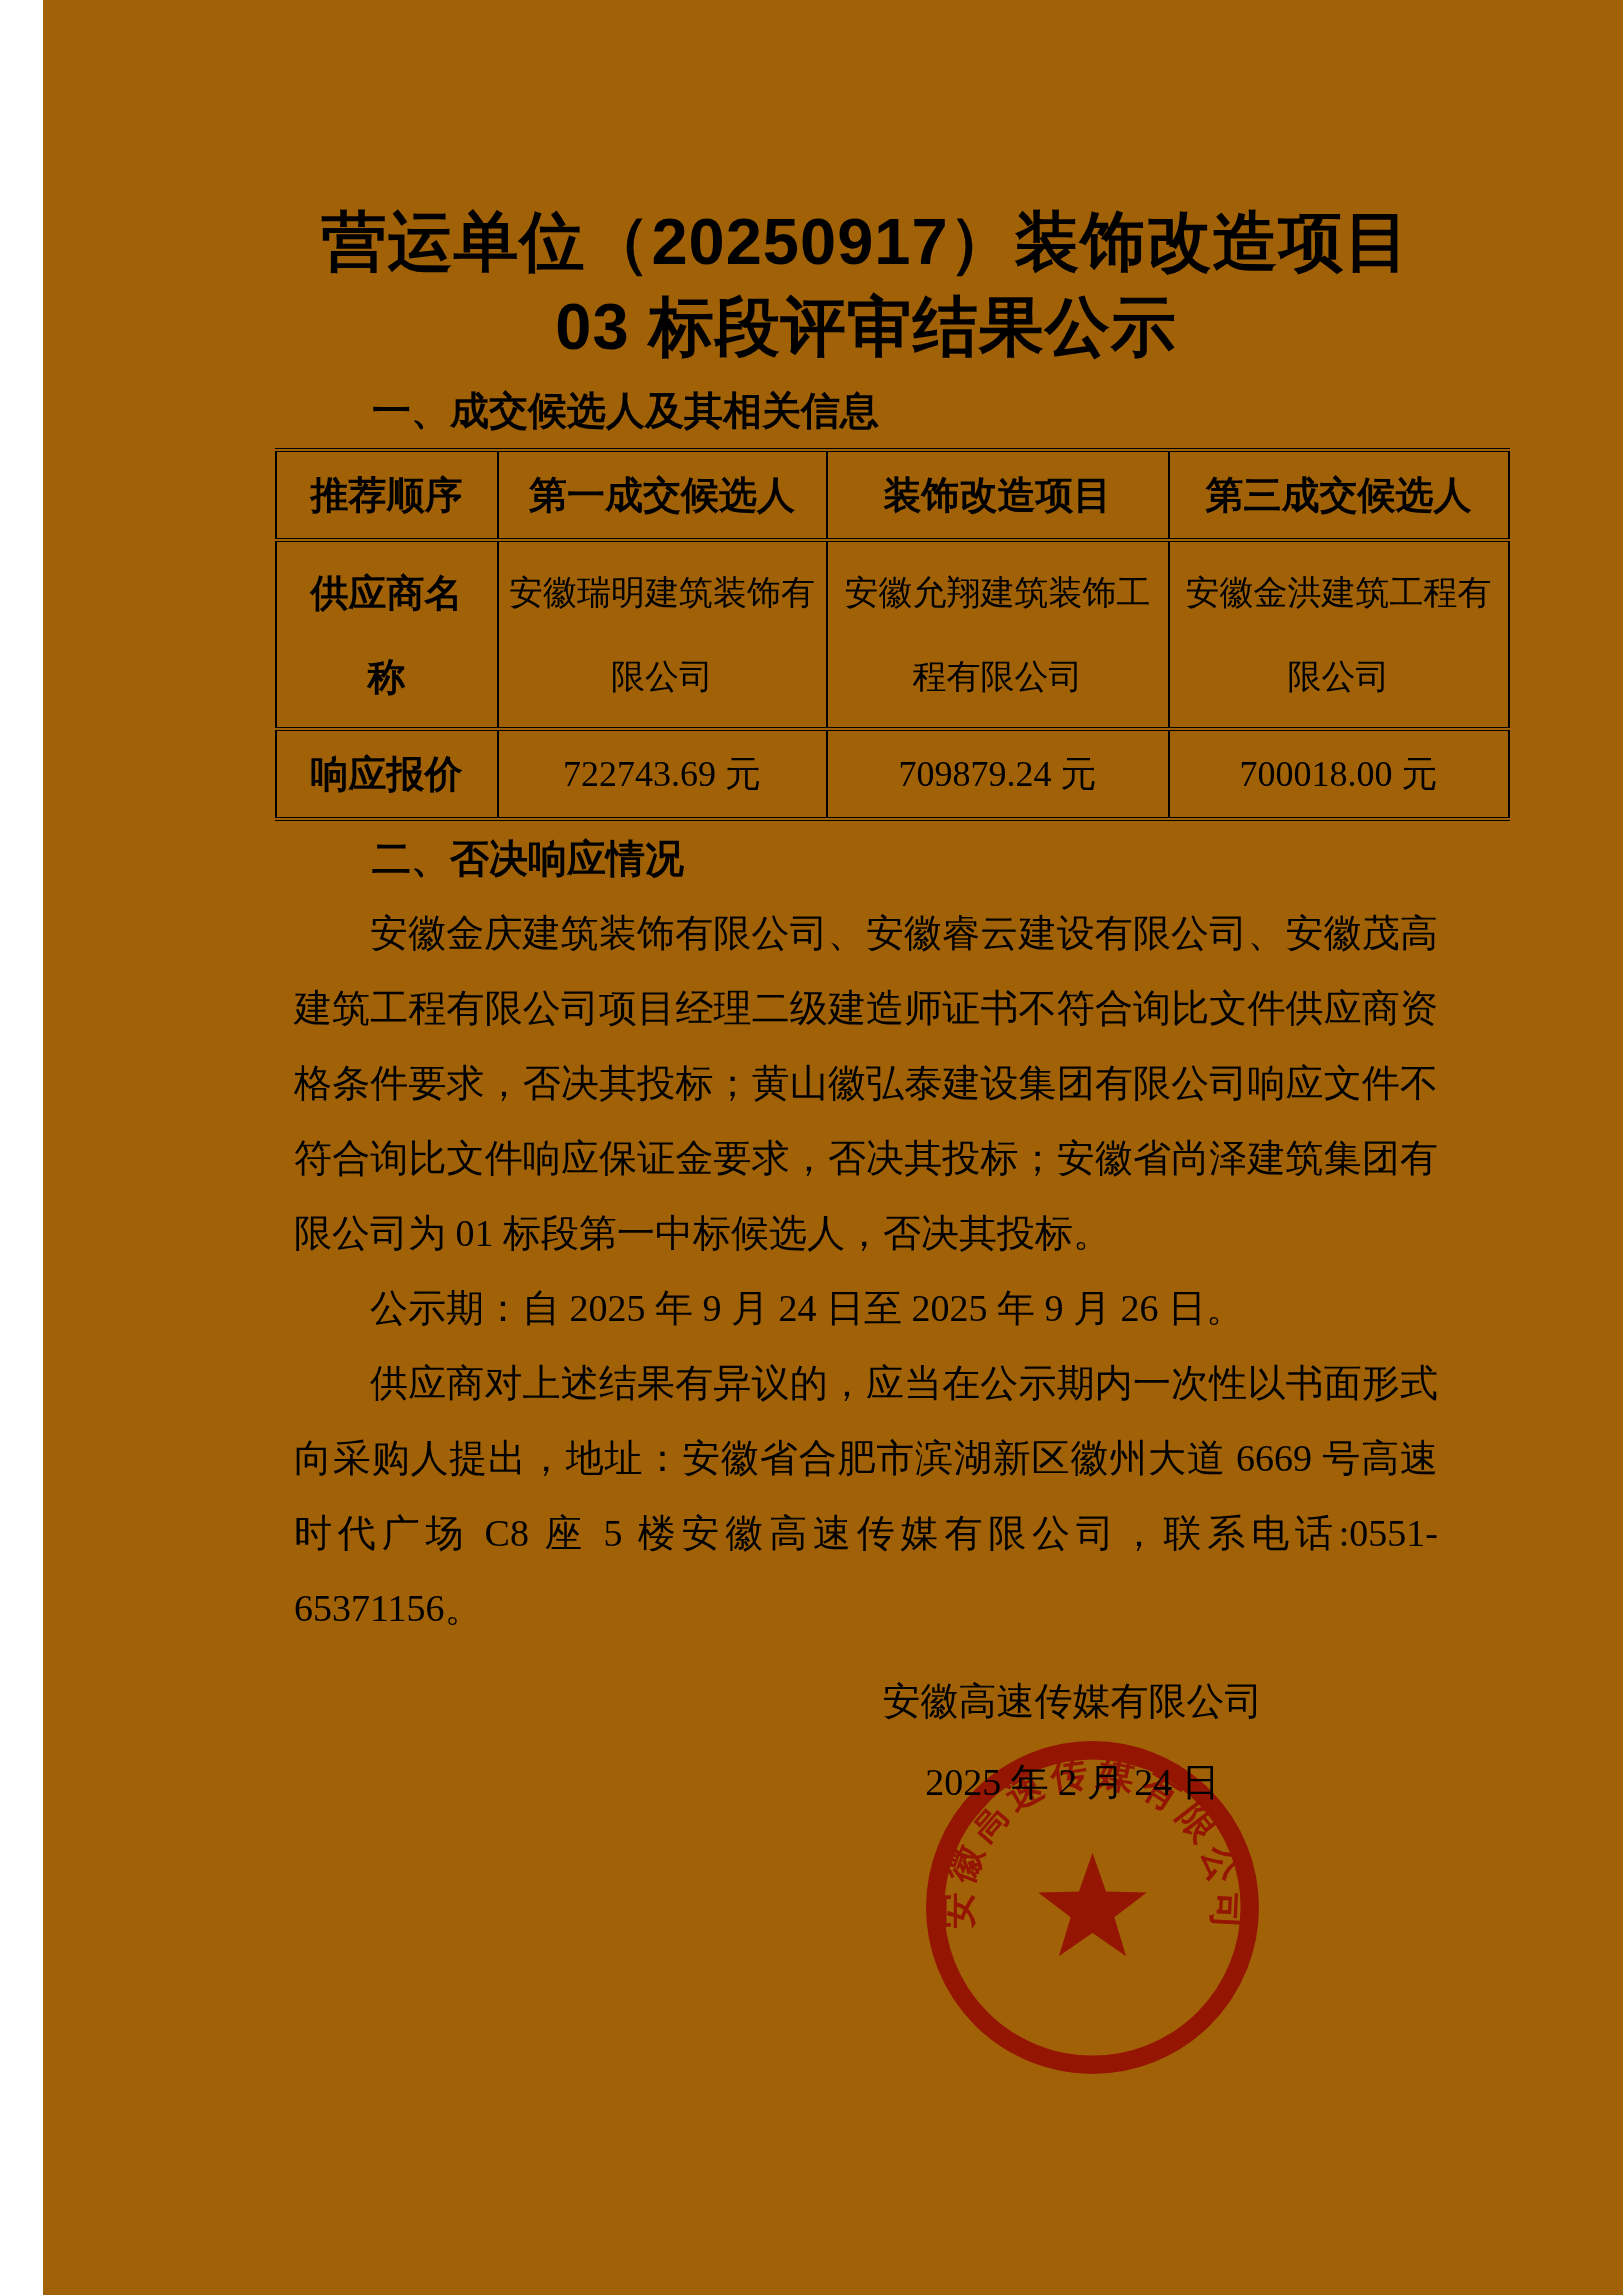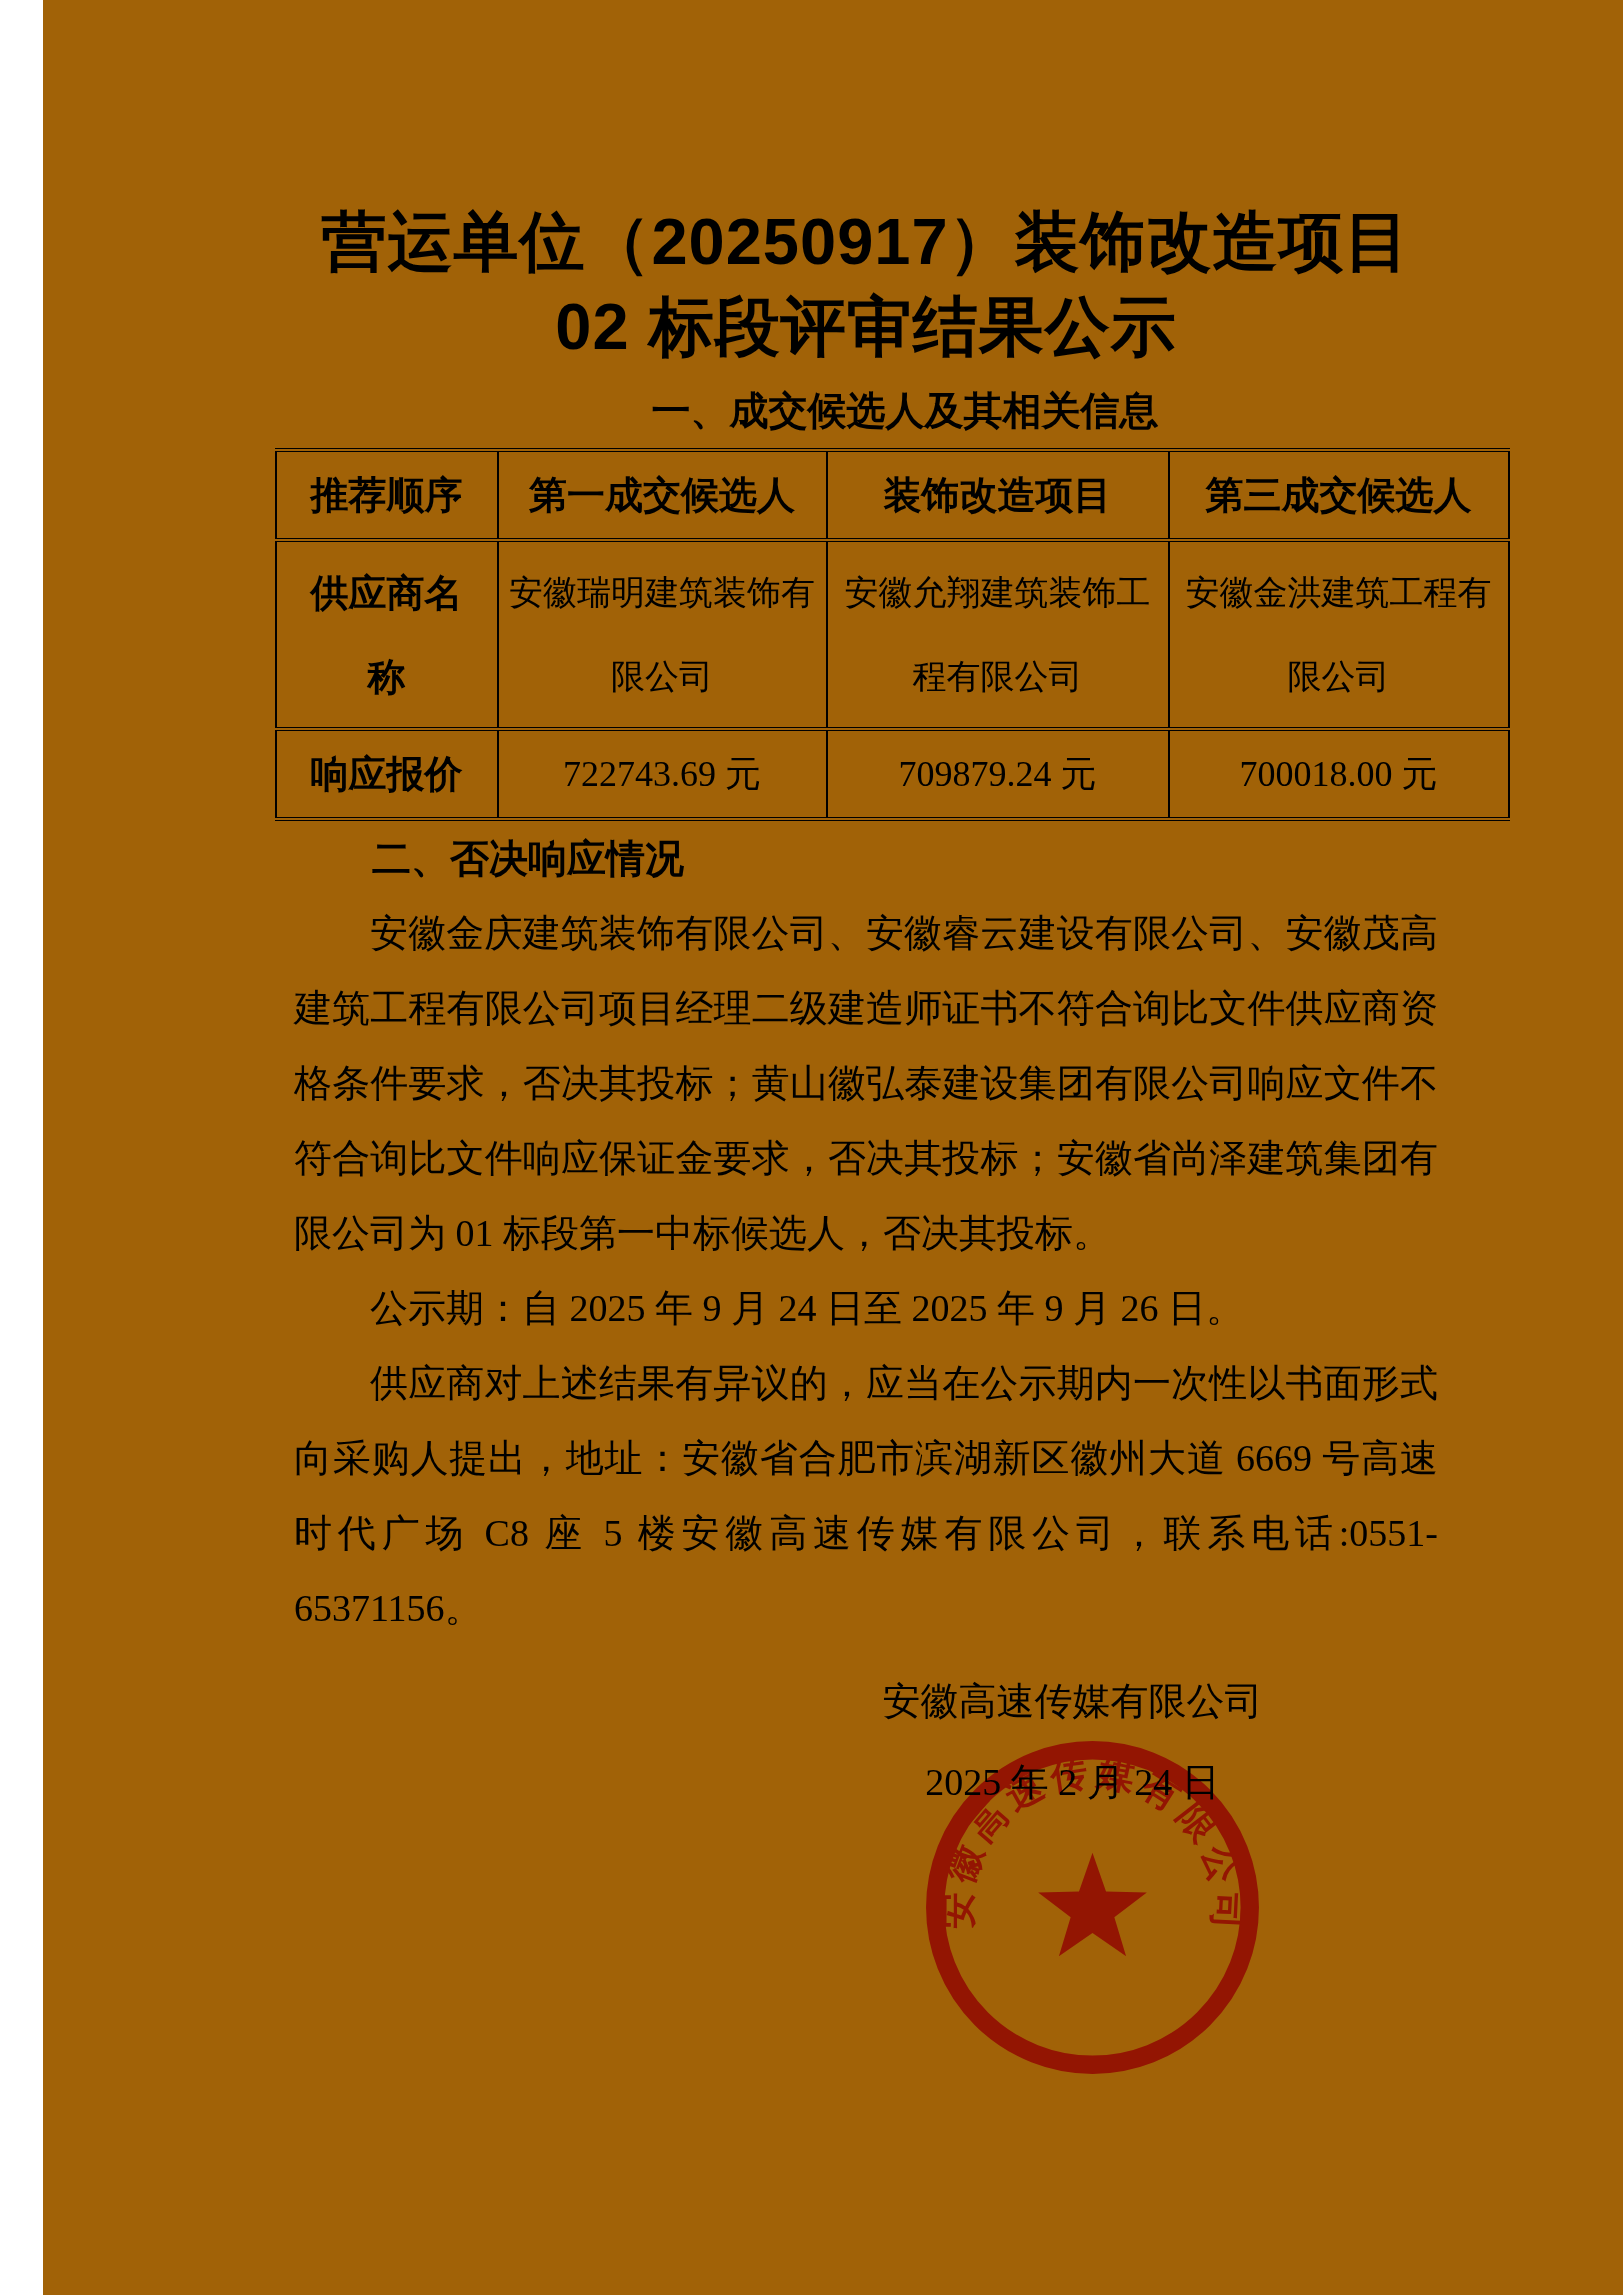--- a/index.html
+++ b/index.html
@@ -32,21 +32,21 @@
   }
   .intro { margin-top:77px; }
   .section-heading {
     margin:0;
     font-family:"Liberation Sans", sans-serif;
     font-weight:700;
     font-size:39px;
     line-height:75px;
     text-indent:2em;
   }
-  .heading-one { margin-top:4.1px;text-align:center; }
+  .heading-one { margin-top:4.1px; }
   .heading-two { margin-top:0;font-family:Liberation Serif, serif; }
   table.candidates {
     border-collapse:collapse;
     table-layout:fixed;
     width:1234px;
     margin-left:-19.4px;
     margin-top:0;
     text-align:center;
   }
   table.candidates th, table.candidates td {
@@ -100,21 +100,21 @@
     font-weight:700;
   }
 </style>
 </head>
 <body>
 
 <div class="page">
 
   <h1 class="doc-title">
     <span>营运单位（20250917）装饰改造项目</span><br>
-    <span>02 标段评审结果公示</span>
+    <span>03 标段评审结果公示</span>
   </h1>
 
 
   <h2 class="section-heading heading-one">一、成交候选人及其相关信息</h2>
 
   <table class="candidates">
     <colgroup>
       <col class="c1">
         <col class="c2">
         <col class="c3">

